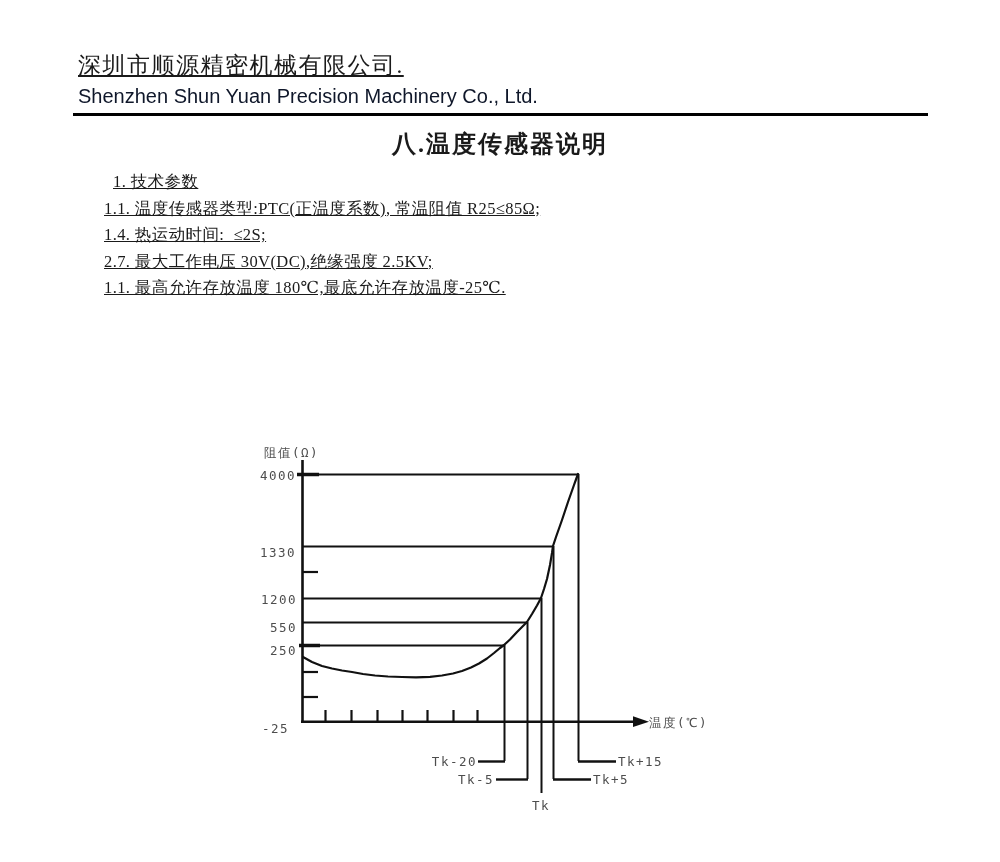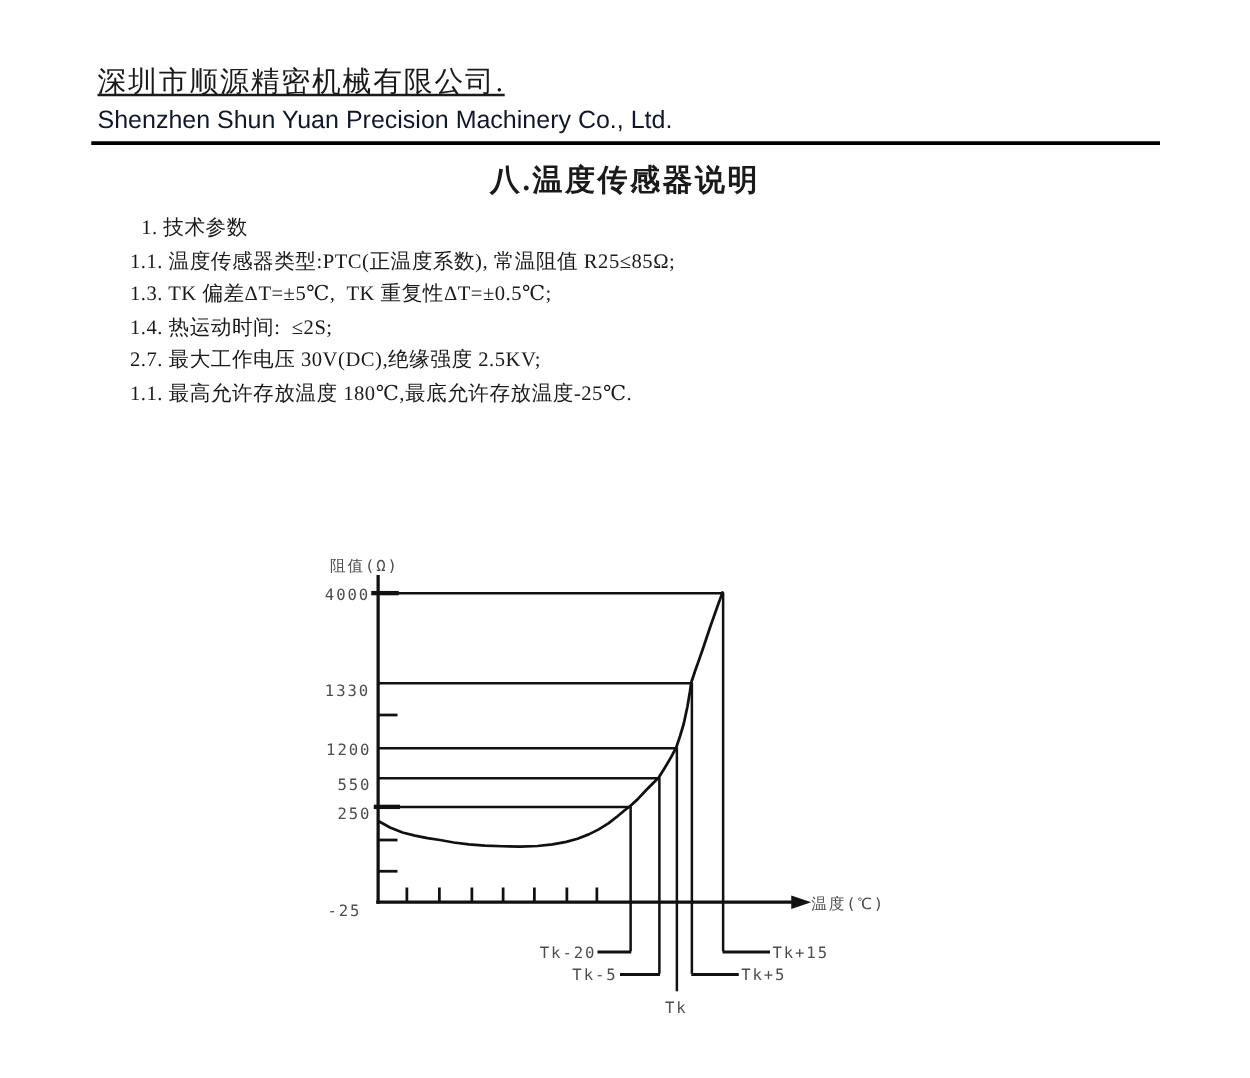--- a/index.html
+++ b/index.html
@@ -12,21 +12,21 @@
   .company-en{position:absolute;left:78px;top:85px;font-size:20px;
               font-family:"Liberation Sans",sans-serif;color:#0f172a;}
   .header-rule{position:absolute;left:73px;top:113px;width:855px;height:2.5px;background:#000;}
 
   
   .section-title{position:absolute;left:0;top:128px;width:1000px;text-align:center;
                  font-size:24px;font-weight:bold;letter-spacing:2px;}
 
   
   .specs{position:absolute;left:104px;top:169px;width:700px;
-         font-size:16.5px;line-height:26.5px;letter-spacing:0.4px;}
+         font-size:16.5px;line-height:26.5px;letter-spacing:0.4px;text-decoration:underline;}
   .specs .line{white-space:pre;}
   .specs .indent1{padding-left:9px;}
 
   
   .chart-svg{position:absolute;left:0;top:0;width:1000px;height:862px;}
   .chart-svg text{font-family:"DejaVu Sans Mono","Liberation Mono",monospace;
                   font-size:12.5px;fill:#4d4d4d;letter-spacing:1.5px;}
   .chart-svg .axis{stroke:#111;stroke-width:2.6;fill:none;}
   .chart-svg .lvl{stroke:#111;stroke-width:2;fill:none;}
   .chart-svg .tick{stroke:#111;stroke-width:2.2;fill:none;}
@@ -43,21 +43,20 @@
 
   <div class="company-zh">深圳市顺源精密机械有限公司.</div>
   <div class="company-en">Shenzhen Shun Yuan Precision Machinery Co., Ltd.</div>
   <div class="header-rule"></div>
 
   <div class="section-title">八.温度传感器说明</div>
 
   <div class="specs">
     <div class="line indent1">1. 技术参数</div>
     <div class="line">1.1. 温度传感器类型:PTC(正温度系数), 常温阻值 R25≤85Ω;</div>
-    <div class="line">1.3. TK 偏差ΔT=±5℃,  TK 重复性ΔT=±0.5℃;</div>
     <div class="line">1.4. 热运动时间:  ≤2S;</div>
     <div class="line">2.7. 最大工作电压 30V(DC),绝缘强度 2.5KV;</div>
     <div class="line">1.1. 最高允许存放温度 180℃,最底允许存放温度-25℃.</div>
   </div>
 
   <svg class="chart-svg" viewBox="0 0 1000 862" xmlns="http://www.w3.org/2000/svg">
 
     <g>
       <path class="axis" d="M302.5 460 V 723"></path>
       <path class="axis" d="M301 721.7 H 635"></path>

